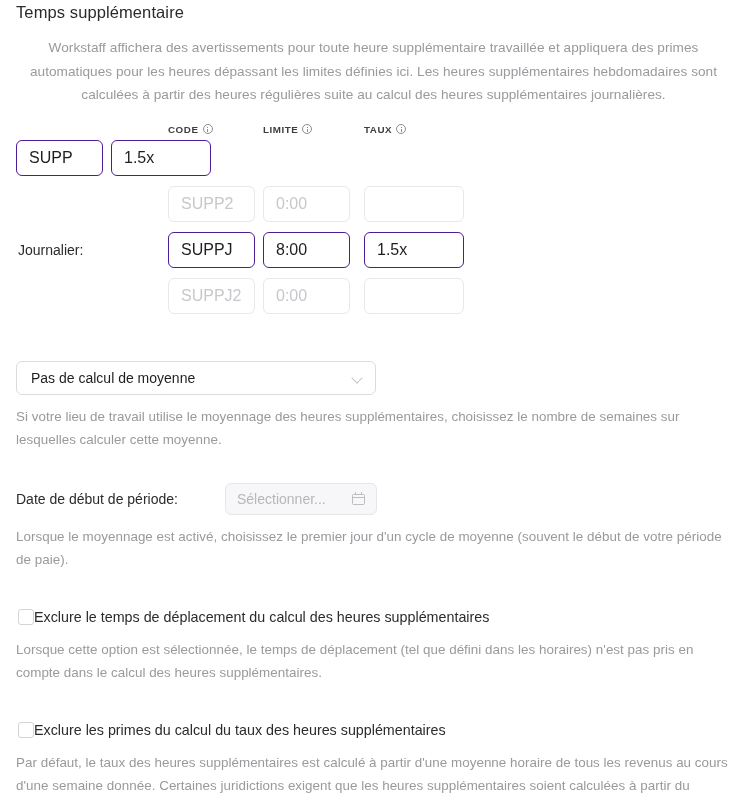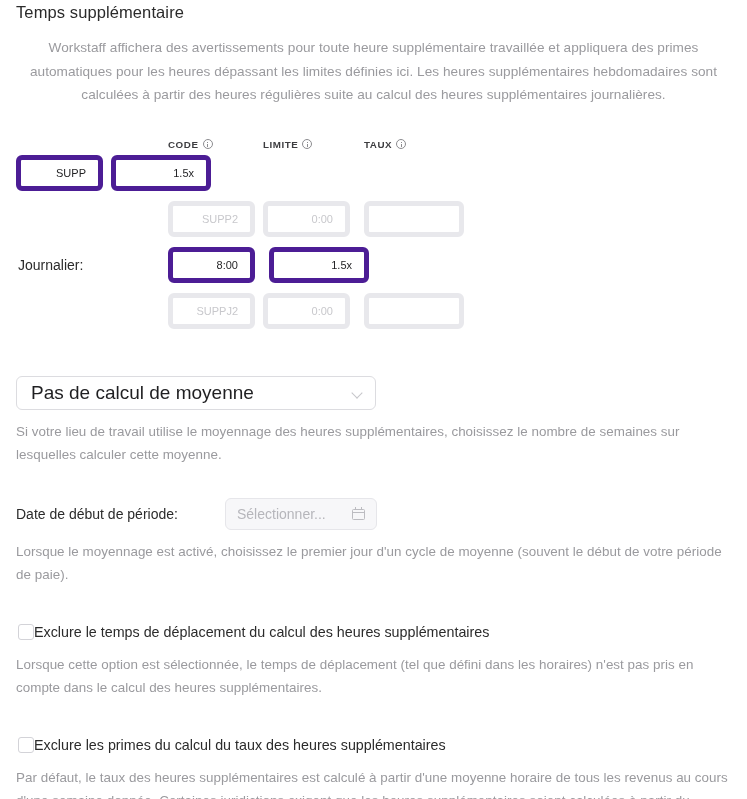--- a/index.html
+++ b/index.html
@@ -36,21 +36,21 @@
     color: #9a9a9e;
     line-height: 23.5px;
     margin: 14px 0 0 0;
     max-width: 722px;
     letter-spacing: 0.05px;
     text-align: center;
   }
 
   
   .ot-grid {
-    margin-top: 25px;
+    margin-top: 10px;
     position: relative;
   }
   .ot-headrow {
     display: flex;
     align-items: flex-end;
     height: 18px;
     padding-left: 152px;
   }
   .ot-head {
     font-size: 9.8px;
@@ -105,30 +105,29 @@
     padding-left: 2px;
     line-height: 18px;
   }
   .ot-cell { }
   .ot-cell.code  { width: 95px; }
   .ot-cell.limit { width: 101px; }
   .ot-cell.rate  { width: 110px; }
 
   input.field {
     font-family: "Liberation Sans", sans-serif;
-    font-size: 11px;
+    font-size: 16px;
     color: #1f1f21;
     background: #ffffff;
-    border: 5px solid #4c1d95;
+    border: 1px solid #4c1d95;
     border-radius: 6px;
     height: 36px;
     padding: 0 12px;
     outline: none;
     width: 87px;
-    text-align: right;
   }
   input.field.rate { width: 100px; }
   input.field::placeholder { color: #c4c4c8; }
   input.field.muted {
     border-color: #e8e8ec;
     color: #bcbcc0;
   }
   input.field.muted::placeholder { color: #c8c8cc; }
 
   
@@ -150,21 +149,21 @@
   }
   .select-box {
     width: 100%;
     height: 34px;
     border: 1px solid #dcdce0;
     border-radius: 6px;
     background: #ffffff;
     display: flex;
     align-items: center;
     padding: 0 14px;
-    font-size: 19px;
+    font-size: 14px;
     color: #1f1f21;
     cursor: pointer;
   }
   .chev {
     position: absolute;
     right: 14px;
     top: 13px;
     width: 9px;
     height: 9px;
     pointer-events: none;
@@ -308,20 +307,23 @@
       <div class="ot-cell limit">
         <input class="field muted" type="text" placeholder="0:00" style="">
       </div>
       <div class="ot-cell rate">
         <input class="field rate muted" type="text" placeholder="" style="">
       </div>
     </div>
 
     <div class="ot-row">
       <div class="ot-label">Journalier:</div>
+      <div class="ot-cell code">
+        <input class="field" type="text" value="SUPPJ" style="">
+      </div>
       <div class="ot-cell limit">
         <input class="field" type="text" value="8:00" style="">
       </div>
       <div class="ot-cell rate">
         <input class="field rate" type="text" value="1.5x" style="">
       </div>
     </div>
 
     <div class="ot-row">
       <div class="ot-label"></div>

